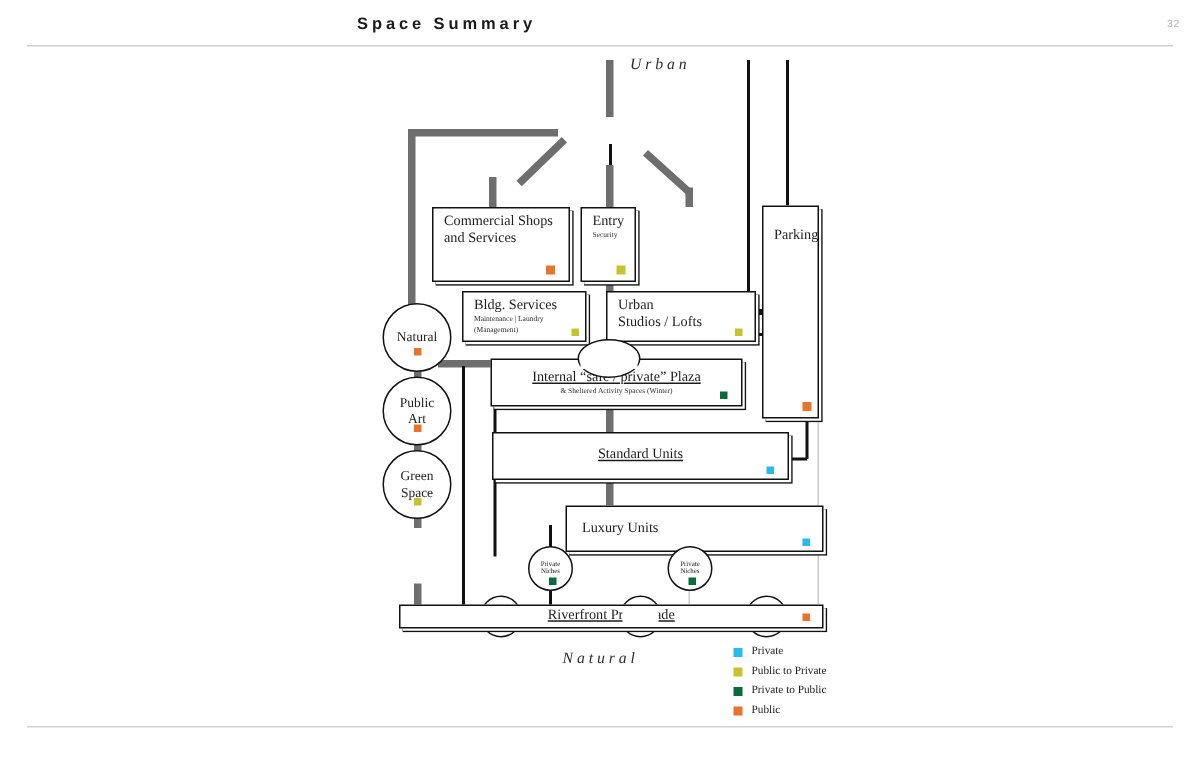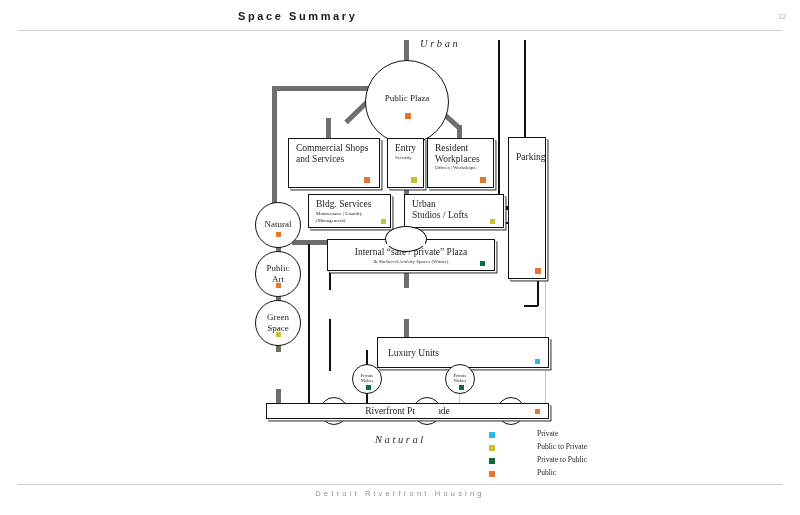--- a/index.html
+++ b/index.html
@@ -66,21 +66,21 @@
     position:absolute;left:7px;top:4px;
     font-size:9.5px;color:#1d1d1d;line-height:11px;
     white-space:pre-line;
   }
   .node-box .sub{
     position:absolute;left:7px;
     font-size:5px;color:#2a2a2a;line-height:6.5px;
     white-space:pre-line;
   }
   .node-box.center .ttl{
-    left:0;width:100%;text-align:center;
+    left:0;width:100%;text-align:center;text-decoration:underline;
   }
   .node-box.center .sub{
     left:0;width:100%;text-align:center;
   }
   .node-box.midv .ttl{top:50%;transform:translateY(-50%);}
 
   
   .node-circle{
     position:absolute;box-sizing:border-box;border-radius:50%;
     background:#ffffff;border:1.5px solid #111111;
@@ -101,21 +101,21 @@
     background:#ffffff;border:1.5px solid #111111;box-sizing:border-box;
   }
   .bar-mask{position:absolute;background:#ffffff;}
 
   
   #legend{position:absolute;left:489px;top:430px;}
   .legend-row{position:relative;height:11px;margin-bottom:2px;}
   .legend-sw{position:absolute;left:0;top:2px;width:6px;height:6px;}
   .legend-lb{
     position:absolute;left:12px;top:-1px;
-    font-size:7.5px;color:#1d1d1d;white-space:nowrap;margin-left:36px;
+    font-size:7.5px;color:#1d1d1d;white-space:nowrap;
   }
 </style>
 </head>
 <body>
 
 <div id="page">
 
   <div id="header-rule"></div>
   <div id="page-title">Space Summary</div>
   <div id="page-number">32</div>
@@ -169,43 +169,33 @@
 
   <div class="conn-thin" style="left:329px;top:319px;width:1.5px;height:52px;"></div>
   <div class="conn-thin" style="left:366px;top:350px;width:1.5px;height:22px;"></div>
   <div class="conn-thin" style="left:366px;top:391px;width:1.5px;height:14px;"></div>
 
   <div class="conn-thin" style="left:459px;top:367px;width:1.5px;height:6px;"></div>
   <div class="conn-faint" style="left:459px;top:391px;width:1px;height:14px;"></div>
 
   <div class="conn-thin" style="left:308px;top:244px;width:1.5px;height:162px;"></div>
 
-  <div class="node-circle" style="left:365px;top:60px;width:84px;height:84px;">
-    <div class="ttl" style="top:32px;">Public Plaza</div>
-    <div class="swatch" style="left:39px;top:52px;background:#e8742a;"></div>
-  </div>
 
   <div class="node-box" style="left:288px;top:138px;width:92px;height:50px;">
     <div class="ttl">Commercial Shops
 and Services</div>
     <div class="swatch" style="left:75px;top:38px;background:#e8742a;"></div>
   </div>
 
   <div class="node-box" style="left:387px;top:138px;width:37px;height:50px;text-decoration:underline;">
     <div class="ttl">Entry</div>
     <div class="sub" style="top:16px;">Security</div>
     <div class="swatch" style="left:23px;top:38px;background:#c6c32e;"></div>
   </div>
 
-  <div class="node-box" style="left:427px;top:138px;width:67px;height:50px;">
-    <div class="ttl">Resident
-Workplaces</div>
-    <div class="sub" style="top:26px;">Offices | Workshops</div>
-    <div class="swatch" style="left:52px;top:38px;background:#e8742a;"></div>
-  </div>
 
   <div class="node-box" style="left:508px;top:137px;width:38px;height:142px;">
     <div class="ttl" style="top:14px;">Parking</div>
     <div class="swatch" style="left:26px;top:130px;background:#e8742a;"></div>
   </div>
 
   <div class="node-box" style="left:308px;top:194px;width:83px;height:34px;">
     <div class="ttl">Bldg. Services</div>
     <div class="sub" style="top:16px;">Maintenance | Laundry
 (Management)</div>
@@ -220,20 +210,24 @@
 
   <div class="node-box center" style="left:327px;top:239px;width:168px;height:32px;">
     <div class="ttl" style="top:7px;">Internal “safe / private” Plaza</div>
     <div class="sub" style="top:19px;">&amp; Sheltered Activity Spaces (Winter)</div>
     <div class="swatch sm" style="left:152px;top:21px;background:#0c6b3c;"></div>
   </div>
 
   <div class="bump" style="left:385px;top:226px;width:42px;height:26px;border-radius:50%;"></div>
   <div class="bar-mask" style="left:387px;top:240px;width:38px;height:6px;"></div>
 
+  <div class="node-box center midv" style="left:328px;top:288px;width:198px;height:32px;">
+    <div class="ttl">Standard Units</div>
+    <div class="swatch sm" style="left:182px;top:22px;background:#2ab9ea;"></div>
+  </div>
 
   <div class="node-box midv" style="left:377px;top:337px;width:172px;height:31px;">
     <div class="ttl" style="left:10px;">Luxury Units</div>
     <div class="swatch sm" style="left:157px;top:21px;background:#2ab9ea;"></div>
   </div>
 
   <div class="node-circle" style="left:255px;top:202px;width:46px;height:46px;">
     <div class="ttl" style="top:16px;">Natural</div>
     <div class="swatch sm" style="left:20px;top:29px;background:#e8742a;"></div>
   </div>
@@ -289,15 +283,14 @@
       <span class="legend-sw" style="background:#0c6b3c;"></span>
       <span class="legend-lb">Private to Public</span>
     </div>
     <div class="legend-row">
       <span class="legend-sw" style="background:#e8742a;"></span>
       <span class="legend-lb">Public</span>
     </div>
   </div>
 
   <div id="footer-rule"></div>
-  <div id="footer-title">Detroit Riverfront Housing</div>
 
 </div>
 
 </body></html>

